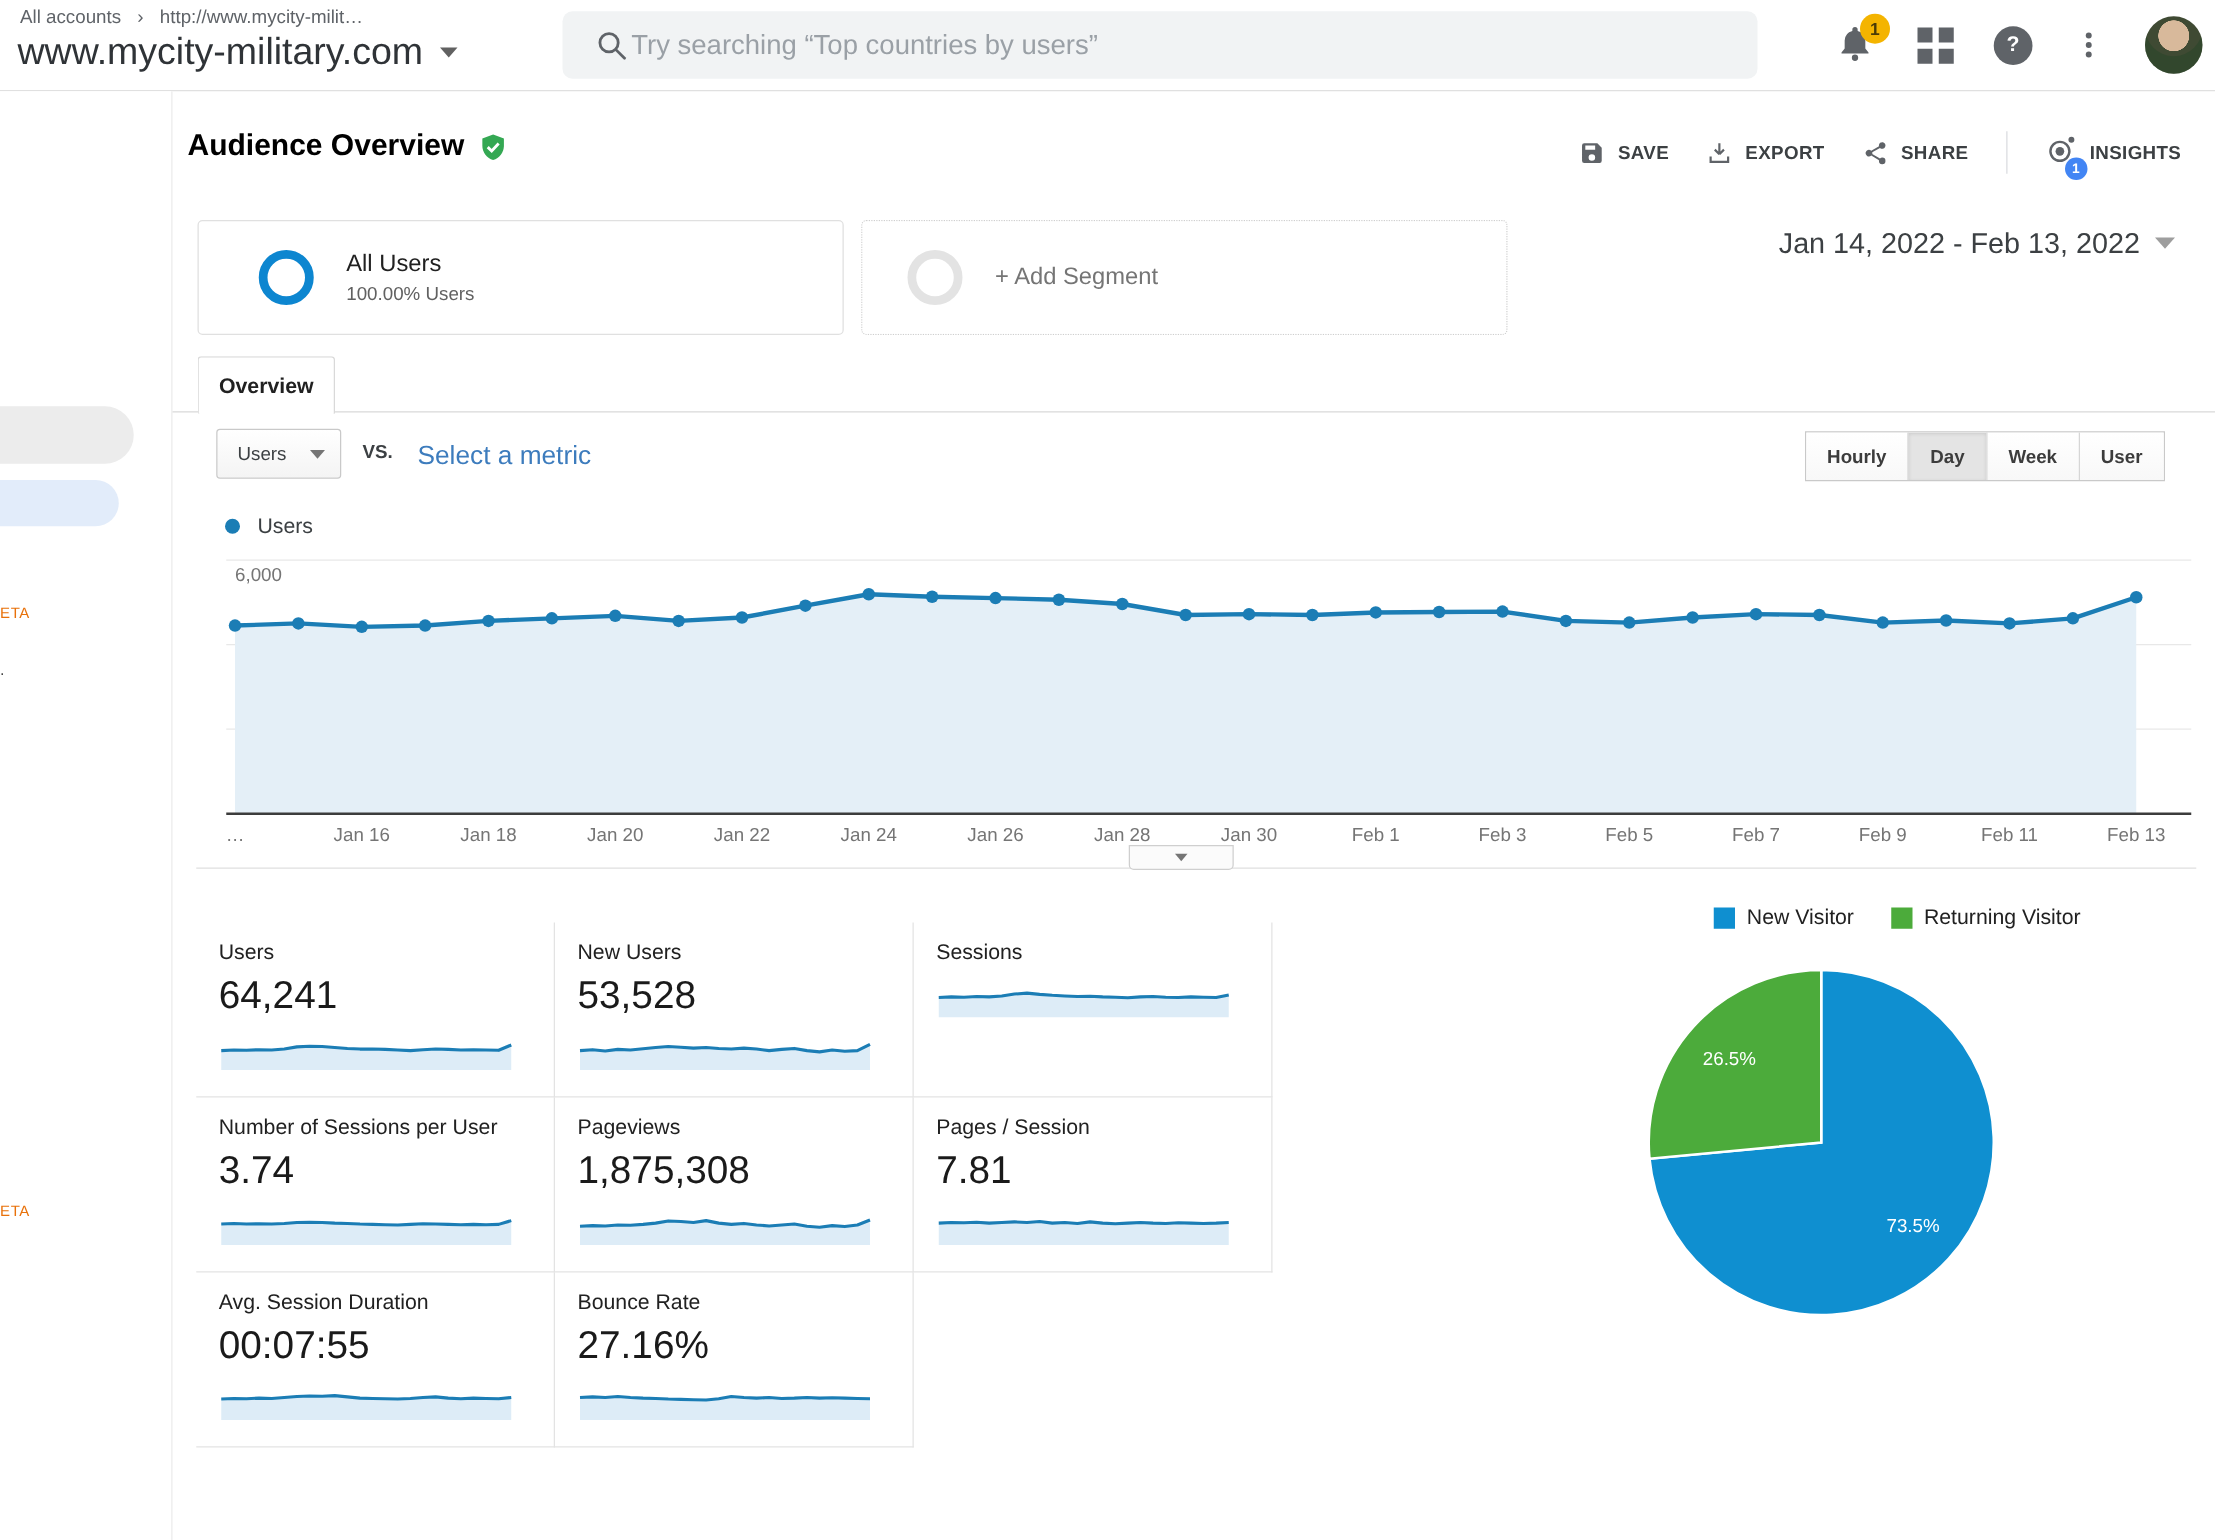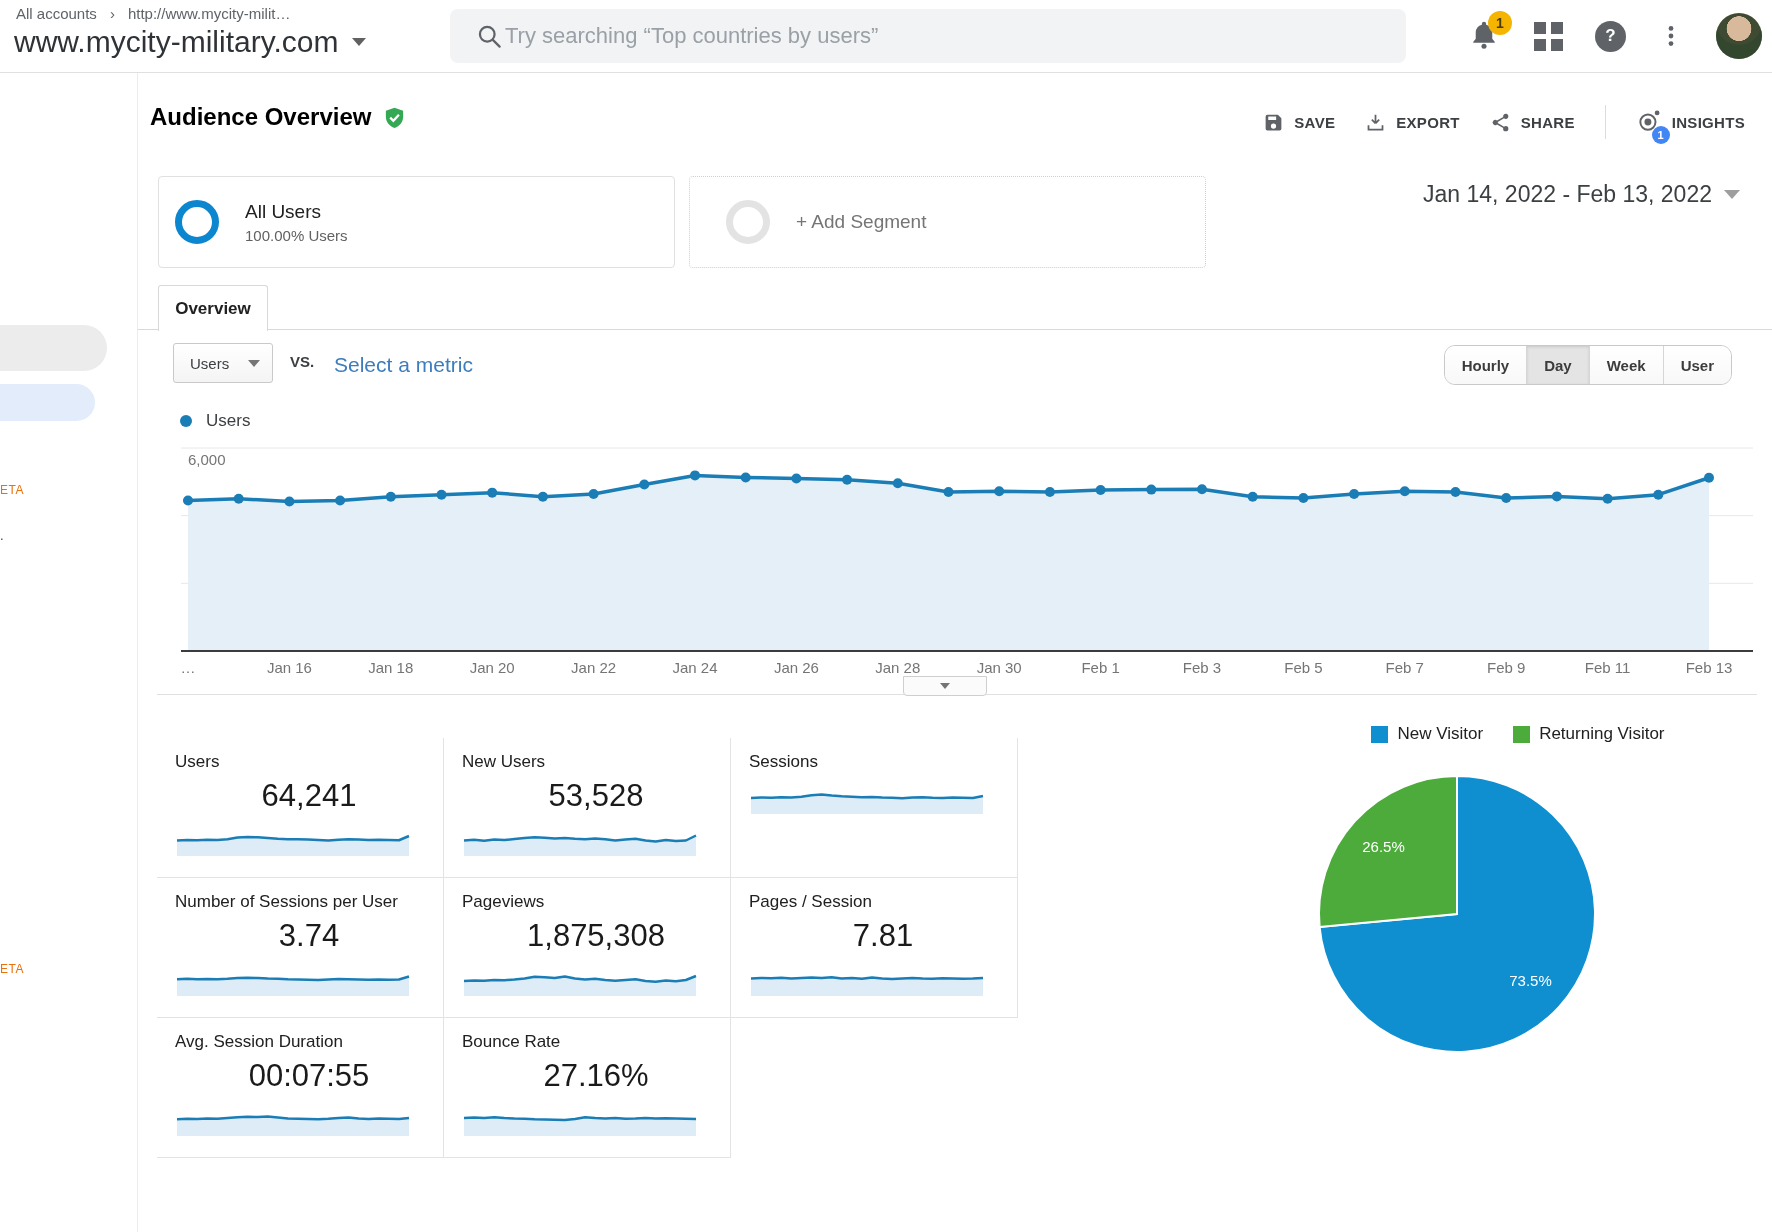--- a/index.html
+++ b/index.html
@@ -38,21 +38,21 @@
           display:flex;align-items:center;gap:12px;}
   .rtoolbar{position:absolute;right:27px;top:32px;display:flex;gap:30px;}
   .tbtn{display:flex;align-items:center;gap:10px;font-size:15px;font-weight:bold;color:#3c4043;
         letter-spacing:.3px;cursor:pointer;}
   .tdivider{width:1px;height:34px;background:#dadce0;}
   .inswrap{position:relative;}
   .insbadge{position:absolute;right:-8px;bottom:-7px;width:18px;height:18px;border-radius:50%;background:#4285f4;
             color:#fff;font-size:11px;font-weight:bold;display:flex;align-items:center;justify-content:center;}
   
   .seg-all{position:absolute;left:20px;top:103px;width:517px;height:92px;border:1px solid #e0e0e0;border-radius:4px;
-           display:flex;align-items:center;gap:26px;padding-left:16px;box-sizing:border-box;cursor:pointer;}
+           display:flex;align-items:center;gap:26px;padding-left:48px;box-sizing:border-box;cursor:pointer;}
   .seg-add{position:absolute;left:551px;top:103px;width:517px;height:92px;border:1px dotted #cfcfcf;border-radius:4px;
            display:flex;align-items:center;gap:26px;padding-left:36px;box-sizing:border-box;cursor:pointer;}
   .ring-blue{width:30px;height:30px;border:7px solid #0d86d0;border-radius:50%;}
   .ring-gray{width:30px;height:30px;border:7px solid #e3e3e3;border-radius:50%;}
   .seg-title{font-size:19px;color:#212121;}
   .seg-sub{font-size:15px;color:#616161;margin-top:4px;}
   .seg-addlabel{font-size:19px;color:#757575;}
   .daterange{position:absolute;right:32px;top:108px;display:flex;align-items:center;gap:12px;cursor:pointer;
              font-size:23px;color:#3c4043;}
   .dcaret{width:0;height:0;border-left:8px solid transparent;border-right:8px solid transparent;border-top:9px solid #9e9e9e;}
@@ -60,40 +60,40 @@
   .tabline{position:absolute;left:0;right:0;top:256px;height:1px;background:#d9d9d9;}
   .tab{position:absolute;left:20px;top:212px;width:108px;height:45px;background:#fff;border:1px solid #d9d9d9;
        border-bottom:none;border-radius:3px 3px 0 0;z-index:2;display:flex;align-items:center;justify-content:center;
        font-size:17px;font-weight:bold;color:#212121;cursor:pointer;}
   .metricbtn{position:absolute;left:35px;top:270px;width:100px;height:40px;border:1px solid #c9c9c9;border-radius:3px;
              background:linear-gradient(#fff,#f4f4f4);display:flex;align-items:center;justify-content:space-between;
              padding:0 12px 0 16px;box-sizing:border-box;font-size:15px;color:#3c4043;cursor:pointer;}
   .scaret{width:0;height:0;border-left:6px solid transparent;border-right:6px solid transparent;border-top:7px solid #757575;}
   .vs{position:absolute;left:152px;top:280px;font-size:15px;font-weight:bold;color:#3c4043;}
   .metlink{position:absolute;left:196px;top:280px;font-size:21px;color:#3d7cbd;cursor:pointer;}
-  .granularity{position:absolute;right:40px;top:272px;display:flex;border:1px solid #c9c9c9;border-radius:11px;
+  .granularity{position:absolute;right:40px;top:272px;display:flex;border:1px solid #c9c9c9;border-radius:0;
                overflow:hidden;height:38px;}
   .gbtn{display:flex;align-items:center;justify-content:center;padding:0 17px;font-size:15px;font-weight:bold;
         color:#3c3c3c;background:linear-gradient(#fff,#f8f8f8);border-left:1px solid #d6d6d6;cursor:pointer;}
   .gbtn:first-child{border-left:none;}
   .gbtn.active{background:#e4e4e4;box-shadow:inset 0 1px 3px rgba(0,0,0,.12);}
   
   .serieslegend{position:absolute;left:42px;top:338px;display:flex;align-items:center;gap:14px;font-size:17px;color:#3c4043;}
   .ldot{width:12px;height:12px;border-radius:50%;}
   .mainchart{position:absolute;left:19px;top:367px;}
   .chartline{position:absolute;left:19px;width:1600px;top:621px;height:1px;background:#e0e0e0;}
   .handle{position:absolute;left:765px;top:603px;width:82px;height:18px;background:#fbfbfb;border:1px solid #cfcfcf;
           border-radius:0 0 4px 4px;display:flex;align-items:center;justify-content:center;cursor:pointer;z-index:3;}
   .handle .scaret{border-left-width:5px;border-right-width:5px;border-top-width:6px;}
   
   .mgrid{position:absolute;left:19px;top:665px;display:grid;grid-template-columns:287px 287px 287px;
          grid-auto-rows:140px;}
   .mcell{border-right:1px solid #e3e3e3;border-bottom:1px solid #e3e3e3;padding:14px 0 0 18px;box-sizing:border-box;}
   .mlabel{font-size:17px;color:#212121;}
-  .mvalue{font-size:31px;color:#1a1a1a;margin-top:6px;text-align:center;}
+  .mvalue{font-size:31px;color:#1a1a1a;margin-top:6px;}
   .mspark{margin-top:8px;display:block;}
   
   .pielegend{position:absolute;left:1120px;top:651px;width:520px;display:flex;justify-content:center;gap:30px;
              font-size:17px;color:#212121;}
   .plitem{display:flex;align-items:center;gap:9px;}
   .swatch{width:17px;height:17px;display:inline-block;}
   .piechart{position:absolute;left:1164px;top:689px;}
 </style>
 </head>
 <body>

